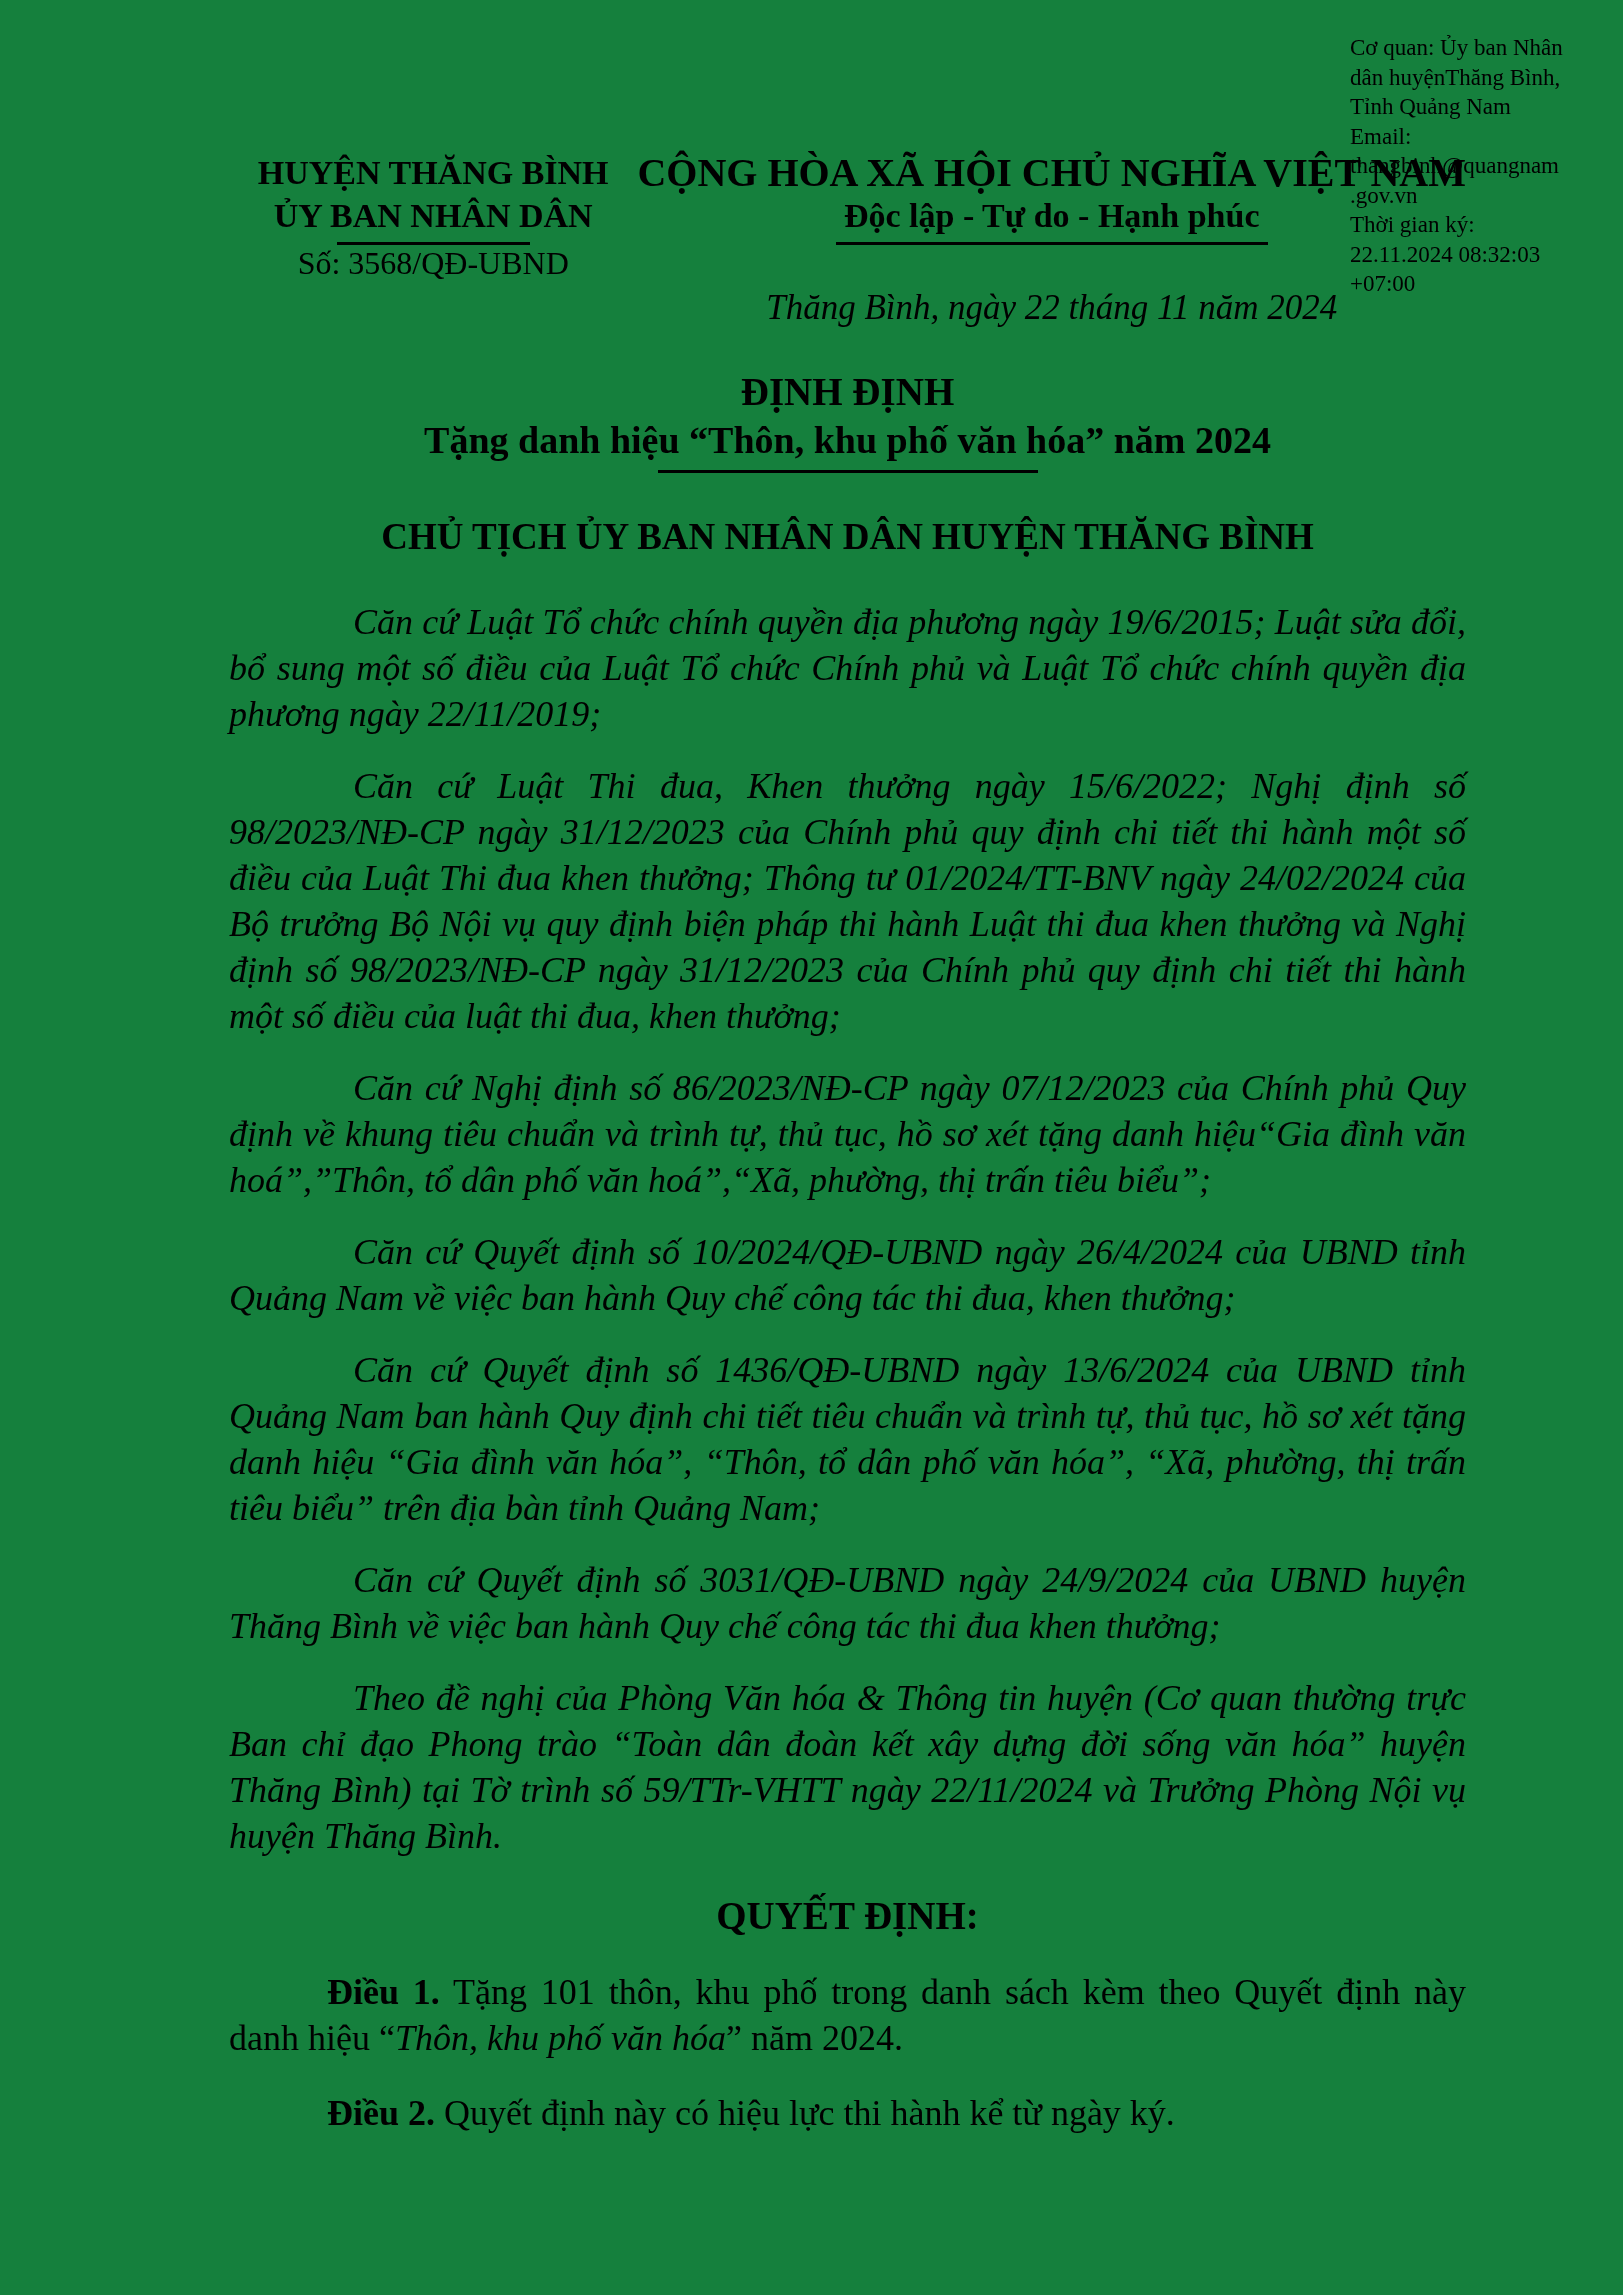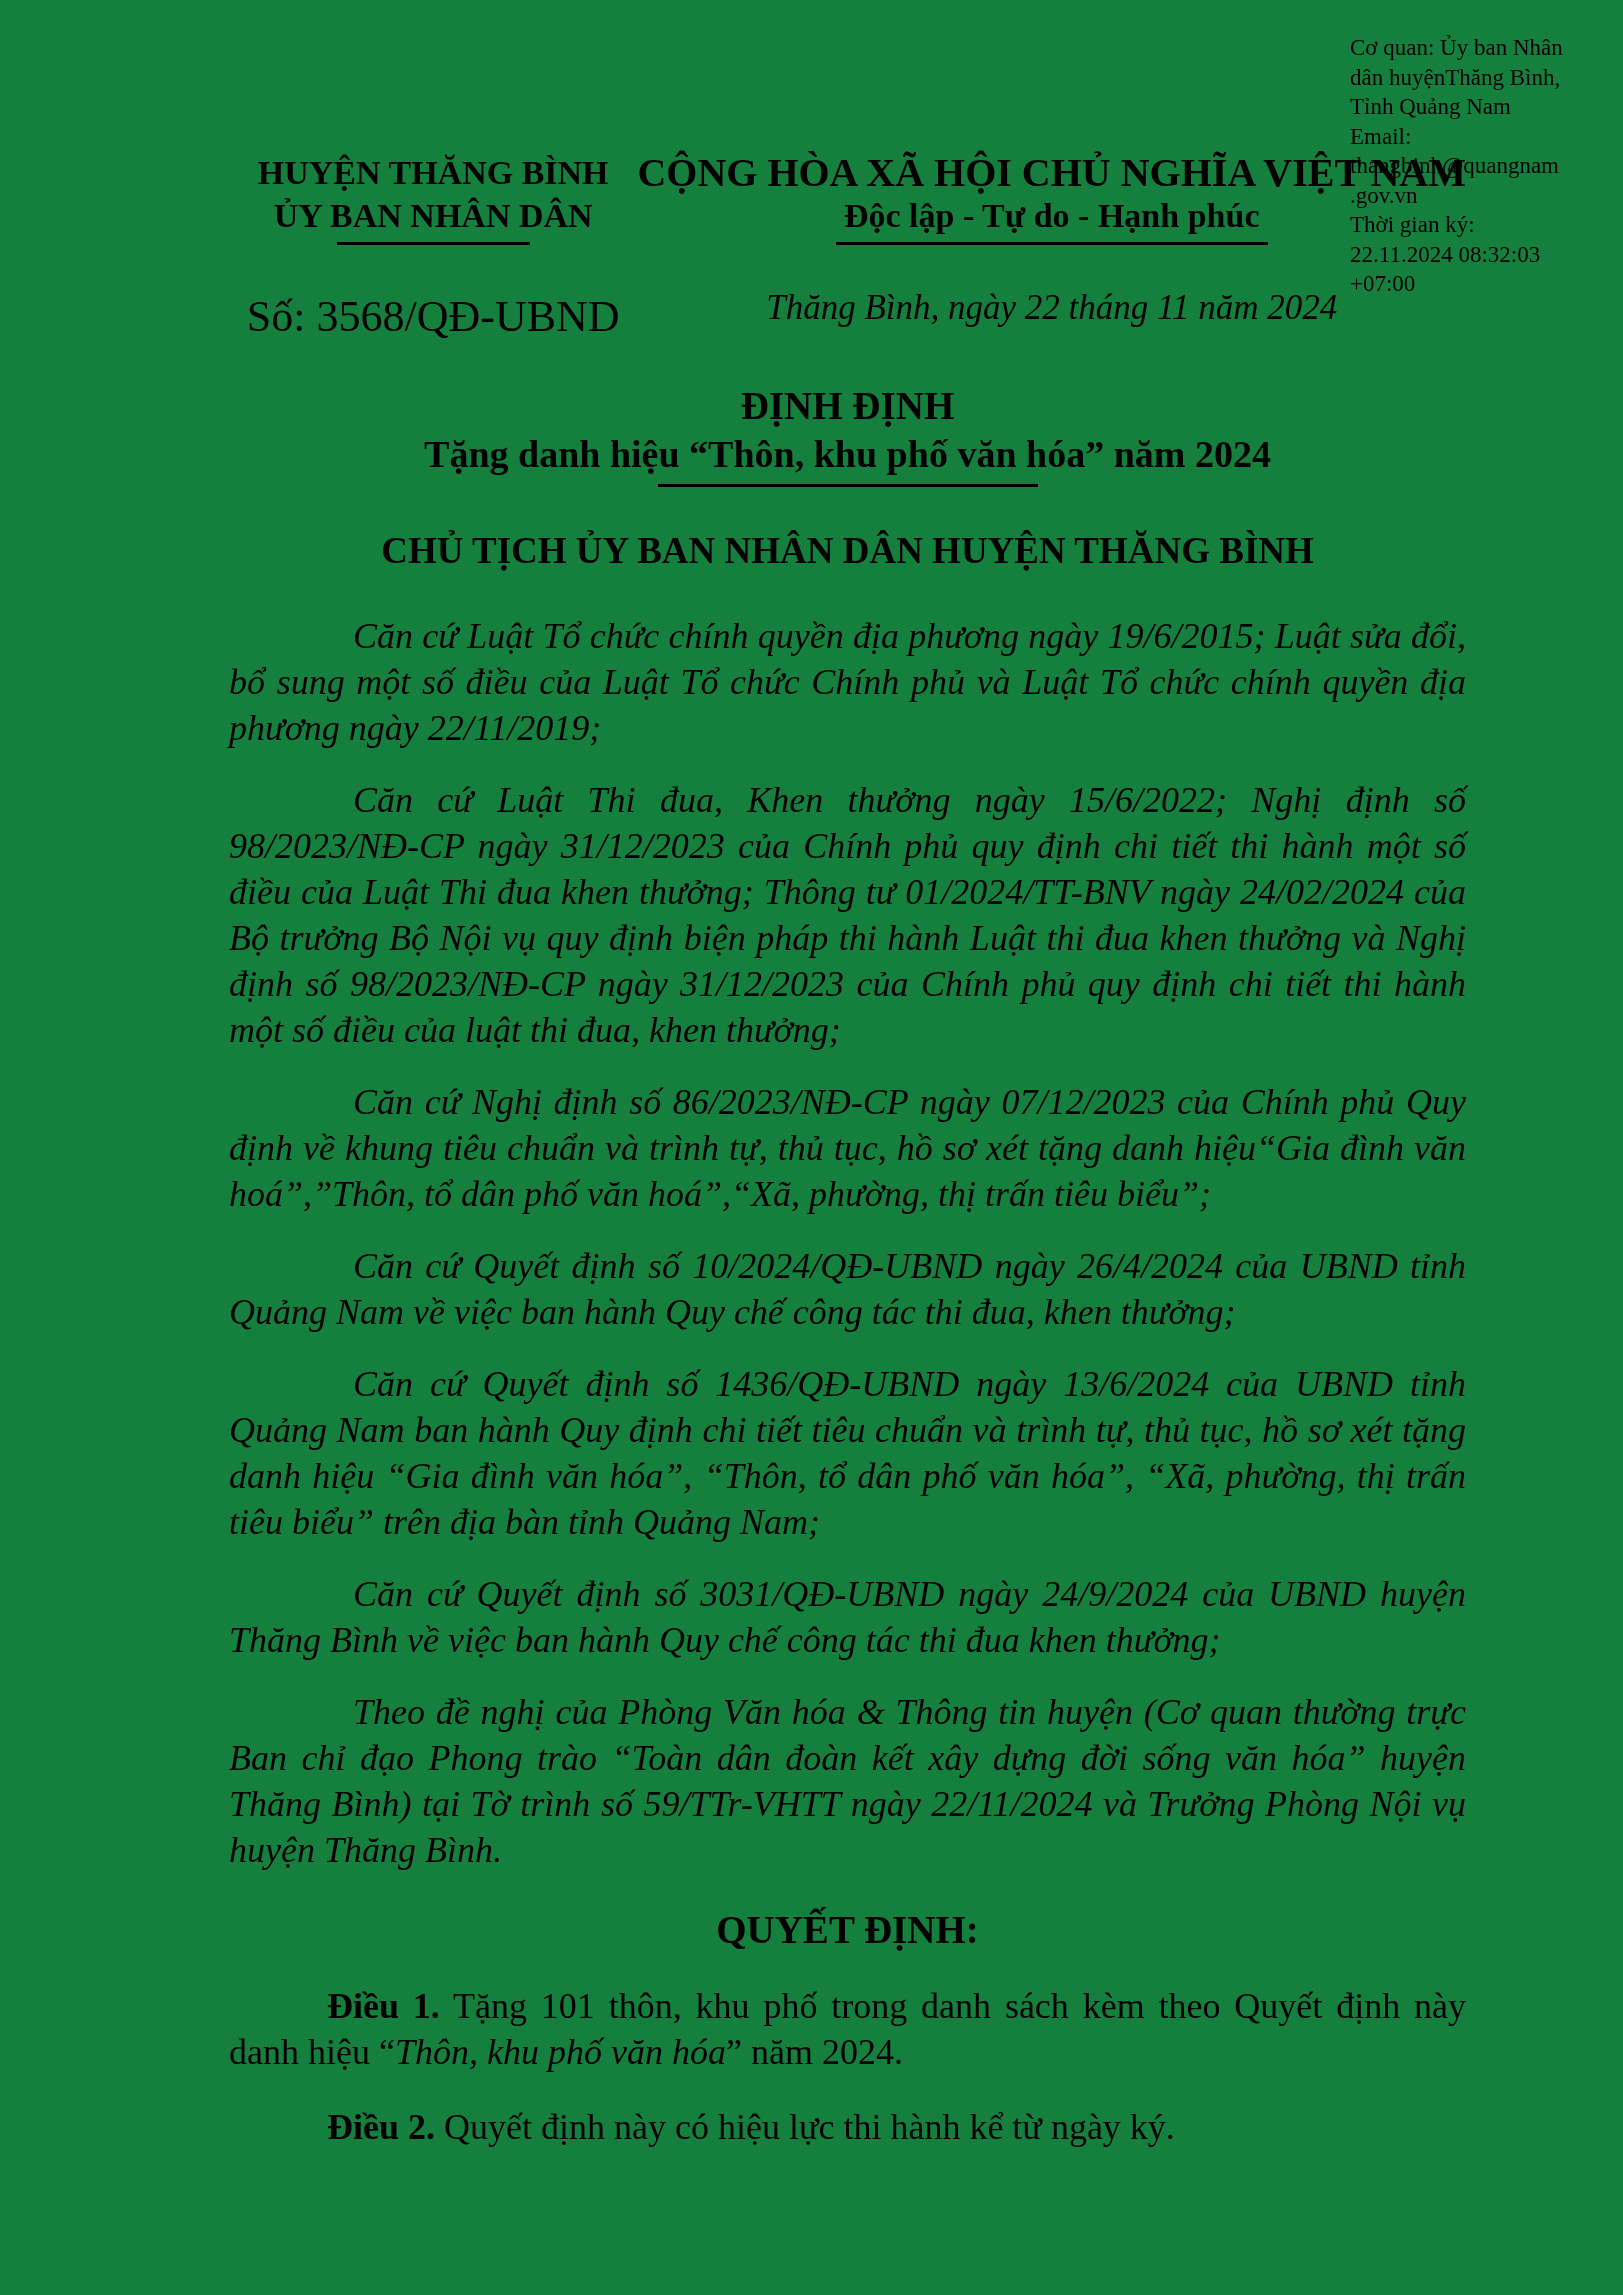--- a/index.html
+++ b/index.html
@@ -32,21 +32,21 @@
   
   .header-row { display: flex; align-items: flex-start; }
   .h-left  { width: 458px; text-align: center; }
   .h-right { flex: 1; text-align: center; }
   .org-line   { font-size: 34px; font-weight: bold; line-height: 43px; white-space: nowrap; }
   .nation-line{ font-size: 40px; font-weight: bold; line-height: 43px; white-space: nowrap; }
   .motto-line { font-size: 34px; font-weight: bold; line-height: 43px; white-space: nowrap; }
   .rule { height: 3.3px; background: #000; }
   .rule-left  { width: 193px; margin: 5.2px auto 0; }
   .rule-right { width: 432px; margin: 5.2px auto 0; }
-  .doc-number { margin-top: 46px; font-size: 44px; }
+  .doc-number { font-size: 32px; }
   .date-line  { margin-top: 43px; font-size: 35px; font-style: italic; }
   
   .title-block { text-align: center; margin-top: 41px; }
   .doc-title    { font-size: 39px; font-weight: bold; line-height: 46px; }
   .doc-subtitle { font-size: 38px; font-weight: bold; line-height: 45px; margin-top: 2.6px; }
   .rule-subtitle{ width: 380px; margin: 6.5px auto 0; }
   .authority    { font-size: 37px; font-weight: bold; margin-top: 42px; white-space: nowrap; }
   
   .body-text { margin-top: 41px; font-size: 36px; line-height: 46px; text-align: justify; }
   .recital { font-style: italic; text-indent: 124px; margin: 0 0 26px 0; }

